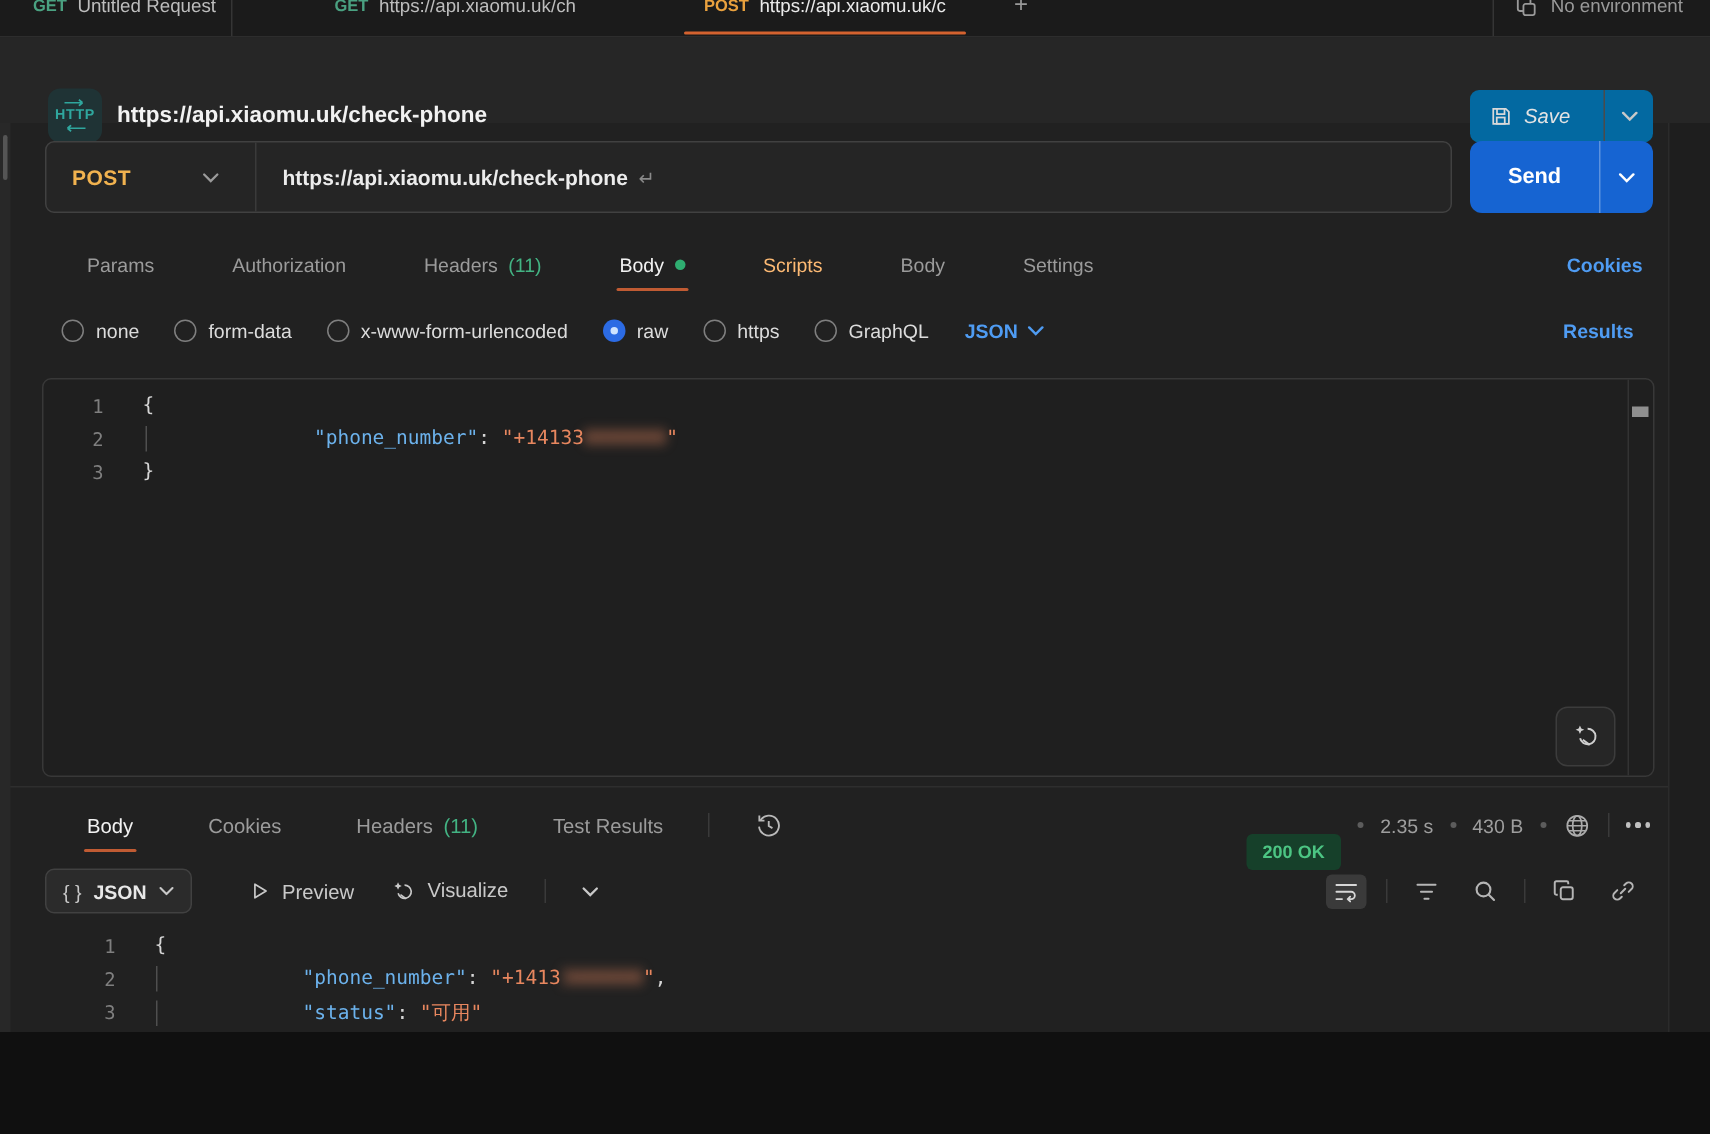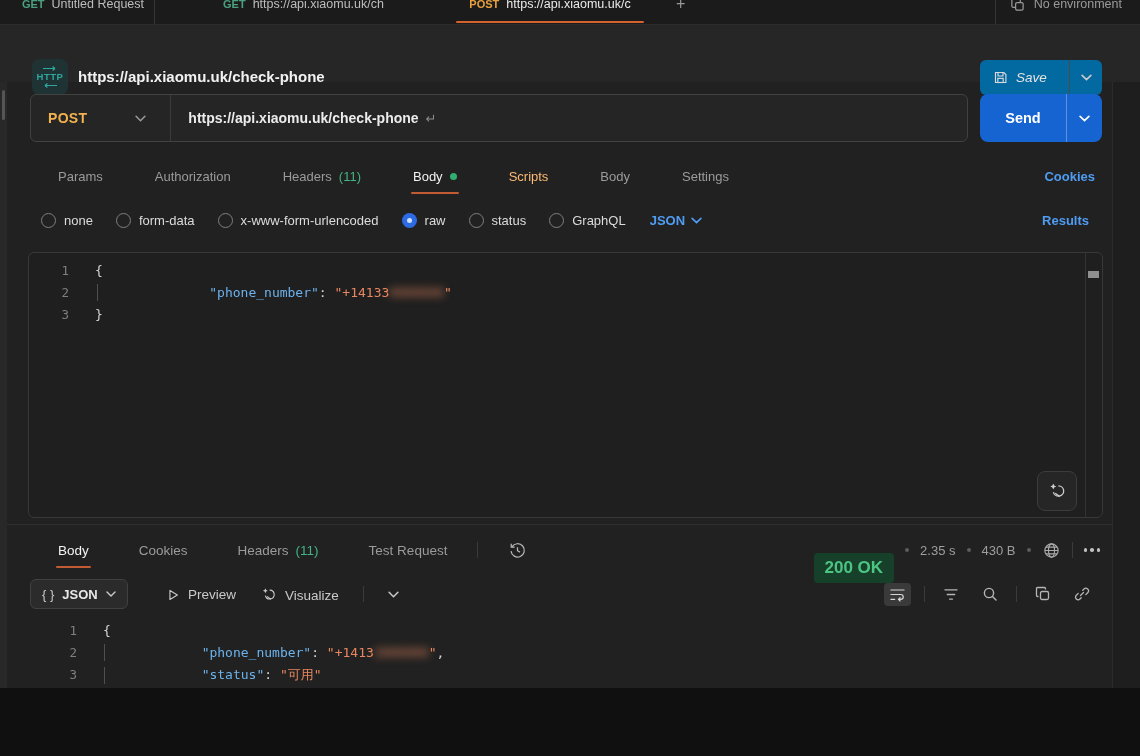--- a/index.html
+++ b/index.html
@@ -95,34 +95,34 @@
   .ed-thumb{position:absolute;top:18px;left:2px;width:11px;height:7px;background:#8f8f8f;}
   .postbot{position:absolute;right:25px;bottom:6px;width:38px;height:38px;border-radius:8px;
            background:#262626;border:1px solid #3c3c3c;display:flex;align-items:center;justify-content:center;}
 
   
   .resp-top{position:absolute;left:0;right:0;top:524px;border-top:1px solid #2e2e2e;}
   .resp-tabs{position:absolute;left:38px;top:532px;height:36px;display:flex;align-items:center;
              gap:30px;font-size:13.5px;color:#9b9b9b;}
   .vline{width:1px;height:16px;background:#3a3a3a;}
   .resp-meta{position:absolute;right:40px;top:532px;height:36px;display:flex;align-items:center;gap:11px;}
-  .status-badge{background:#16402a;color:#4cc583;font-size:17px;font-weight:600;padding:5px 11px;
+  .status-badge{background:#16402a;color:#4cc583;font-size:12px;font-weight:600;padding:5px 11px;
                 border-radius:4px;margin-top:36px;}
   .mdot{width:4px;height:4px;border-radius:50%;background:#5c5c5c;}
   .meta-text{color:#9e9e9e;font-size:13px;}
   .dots3{display:flex;gap:3px;}
   .dots3 i{width:3.5px;height:3.5px;border-radius:50%;background:#c0c0c0;}
 
   .fmt-pill{position:absolute;left:30px;top:579px;height:30px;border:1px solid #414141;background:#2b2b2b;
             border-radius:6px;display:flex;align-items:center;gap:8px;padding:0 11px;font-size:13px;
             color:#e8e8e8;box-sizing:border-box;font-weight:600;}
   .fmt-braces{color:#c9c9c9;font-weight:400;}
   .resp-tools{position:absolute;left:166px;top:579px;height:30px;display:flex;align-items:center;
               gap:24px;color:#c9c9c9;font-size:13.5px;}
-  .tool{display:flex;align-items:flex-end;gap:8px;}
+  .tool{display:flex;align-items:flex-start;gap:8px;}
   .resp-icons{position:absolute;right:45px;top:579px;height:30px;display:flex;align-items:center;
               gap:13px;color:#b5b5b5;}
   .icon-btn{display:flex;align-items:center;justify-content:center;padding:4px 5px;border-radius:4px;}
   .icon-btn.active{background:#3a3a3a;}
 
   .resp-body{position:absolute;left:0;top:619px;right:30px;}
   .resp-body .ln{width:77px;}
   .resp-body .guide{left:104px;}
 </style>
 </head>
@@ -256,21 +256,21 @@
     <span class="radio">
         <span class="rc"></span>
         <span>x-www-form-urlencoded</span>
       </span>
     <span class="radio sel">
         <span class="rc"></span>
         <span>raw</span>
       </span>
     <span class="radio">
         <span class="rc"></span>
-        <span>status</span>
+        <span>https</span>
       </span>
     <span class="radio">
         <span class="rc"></span>
         <span>GraphQL</span>
       </span>
     <span class="json-dd">
       <span>JSON</span>
       <svg width="11" height="7" viewBox="0 0 10 6">
           <path d="M1 1l4 4 4-4" fill="none" stroke="currentColor" stroke-width="1.5" stroke-linecap="round"></path>
         </svg>
@@ -315,21 +315,21 @@
         <span>Body</span>
       </div>
     <div class="rtab">
         <span>Cookies</span>
       </div>
     <div class="rtab">
       <span>Headers</span>
       <span class="count">(11)</span>
     </div>
     <div class="rtab">
-        <span>Test Request</span>
+        <span>Test Results</span>
       </div>
     <div class="vline"></div>
     <svg width="19" height="19" viewBox="0 0 20 20">
       <path d="M4.2 6.2a7 7 0 1 1-1 4.4" fill="none" stroke="#b9b9b9" stroke-width="1.3"></path>
       <path d="M3.4 2.8v3.6H7" fill="none" stroke="#b9b9b9" stroke-width="1.3"></path>
       <path d="M10 6.6v3.6l2.6 1.5" fill="none" stroke="#b9b9b9" stroke-width="1.3"></path>
     </svg>
   </div>
 
   <div class="resp-meta">

